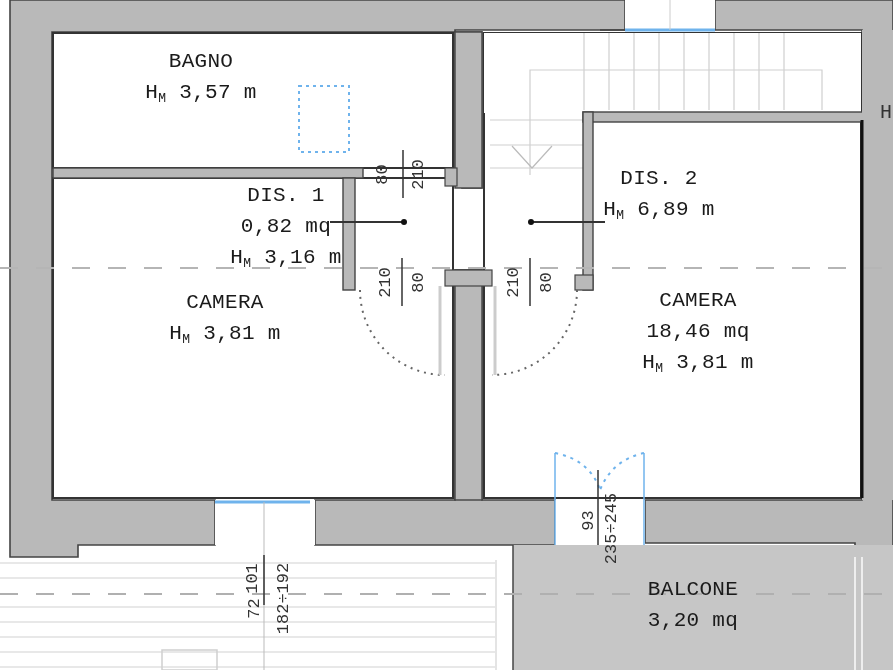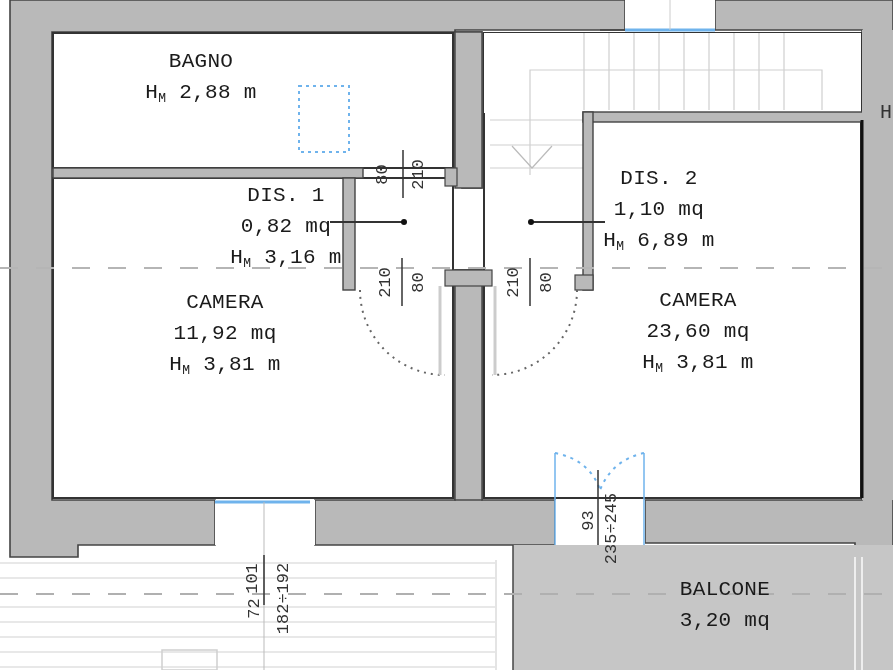--- a/index.html
+++ b/index.html
@@ -120,43 +120,41 @@
       <line x1="403" y1="150" x2="403" y2="198"></line>
       <line x1="402" y1="258" x2="402" y2="306"></line>
       <line x1="530" y1="258" x2="530" y2="306"></line>
       <line x1="264" y1="555" x2="264" y2="605"></line>
       <line x1="598" y1="470" x2="598" y2="545"></line>
     </g>
   </svg>
 
   <div class="label" style="left:201px;top:46px;">
     <div>BAGNO</div>
-    <div class="hm"><span>H</span><sub>M</sub> <span>2,88 m</span></div>
+    <div class="hm"><span>H</span><sub>M</sub> <span>3,57 m</span></div>
   </div>
   <div class="label" style="left:286px;top:180px;">
     <div>DIS. 1</div>
     <div>0,82 mq</div>
     <div class="hm"><span>H</span><sub>M</sub> <span>3,16 m</span></div>
   </div>
   <div class="label" style="left:225px;top:287px;">
     <div>CAMERA</div>
-    <div>11,92 mq</div>
     <div class="hm"><span>H</span><sub>M</sub> <span>3,81 m</span></div>
   </div>
   <div class="label" style="left:659px;top:163px;">
     <div>DIS. 2</div>
-    <div>1,10 mq</div>
     <div class="hm"><span>H</span><sub>M</sub> <span>6,89 m</span></div>
   </div>
   <div class="label" style="left:698px;top:285px;">
     <div>CAMERA</div>
-    <div>23,60 mq</div>
+    <div>18,46 mq</div>
     <div class="hm"><span>H</span><sub>M</sub> <span>3,81 m</span></div>
   </div>
-  <div class="label" style="left:725px;top:574px;">
+  <div class="label" style="left:693px;top:574px;">
     <div>BALCONE</div>
     <div>3,20 mq</div>
   </div>
 
   <div class="dim rot" style="left:372px;top:166px;">80</div>
   <div class="dim rot" style="left:403px;top:166px;">210</div>
   <div class="dim rot" style="left:370px;top:274px;">210</div>
   <div class="dim rot" style="left:408px;top:274px;">80</div>
   <div class="dim rot" style="left:498px;top:274px;">210</div>
   <div class="dim rot" style="left:536px;top:274px;">80</div>

